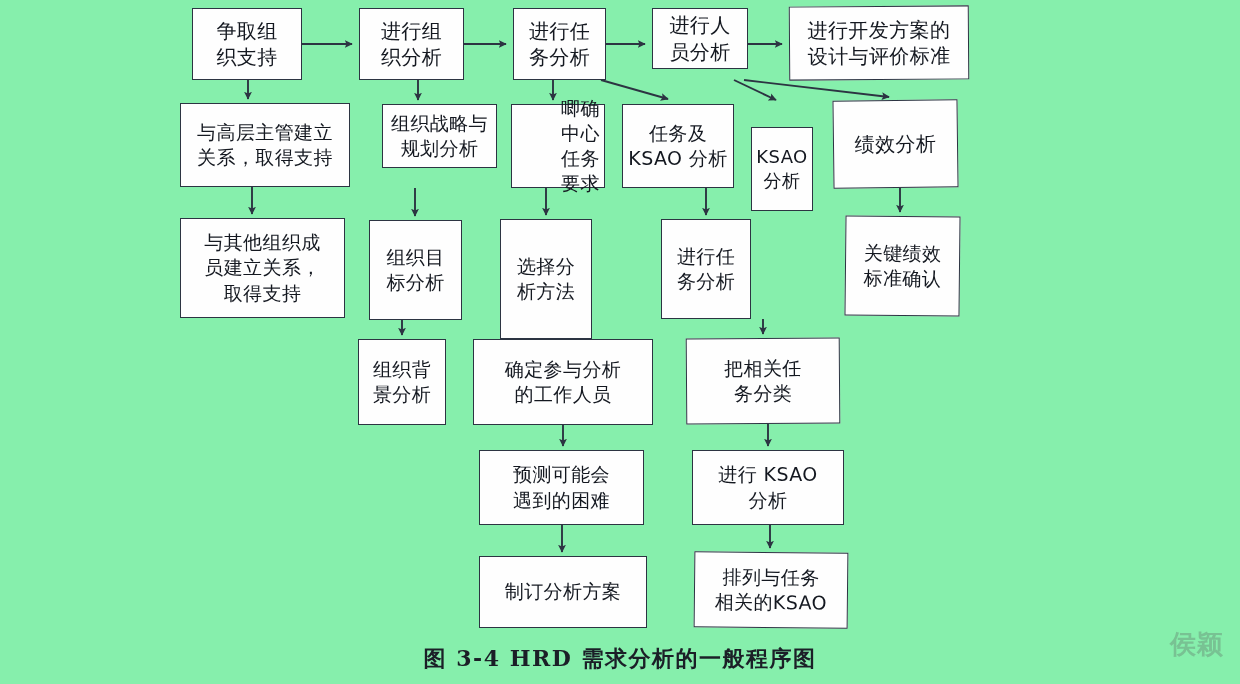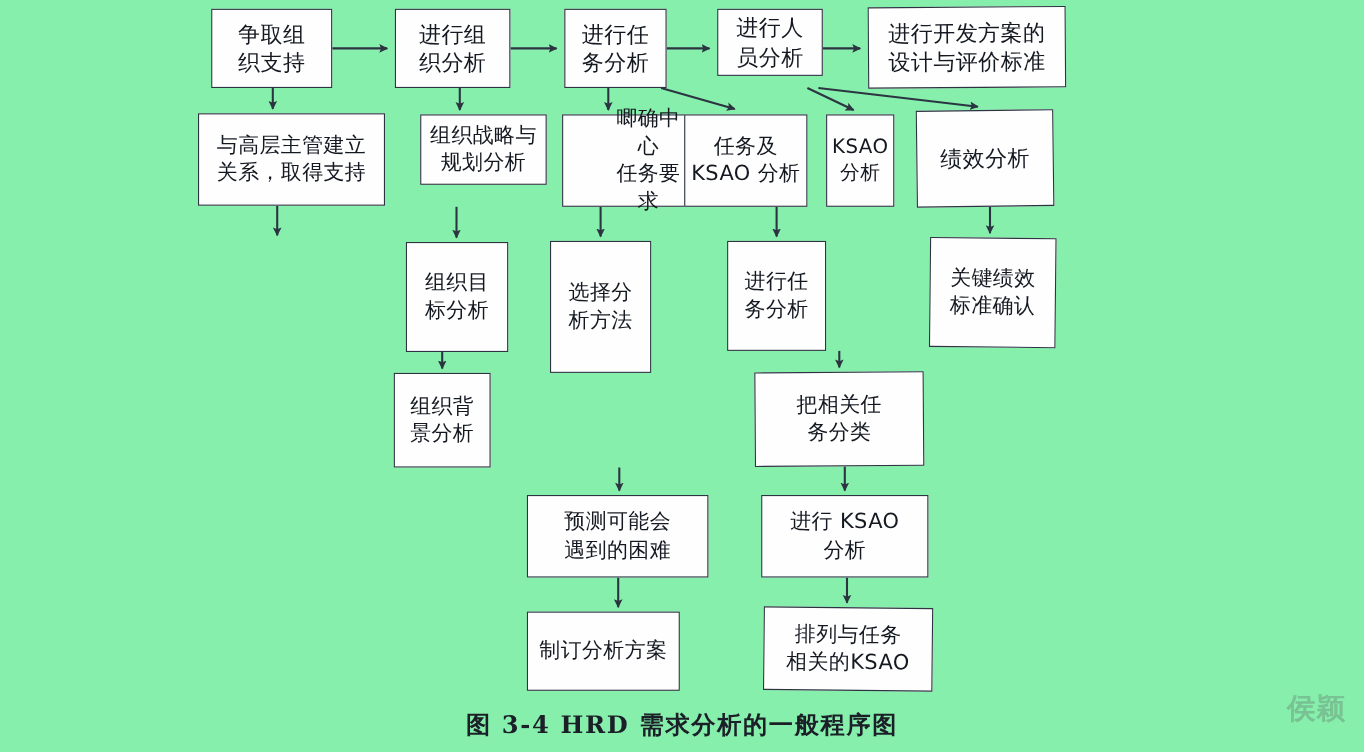--- a/index.html
+++ b/index.html
@@ -33,21 +33,21 @@
     text-align: center;
     color: #141820;
     line-height: 1.32;
     letter-spacing: 0.4px;
     font-weight: 500;
     padding: 2px 3px;
     white-space: pre-line;
   }
   .node.s20 { font-size: 20px; }
   .node.s19 { font-size: 19px; }
-  .node.s18 { font-size: 18px; }
+  .node.s18 { font-size: 18px; margin-top: 23px; }
   .node.tilt-a { transform: rotate(-0.7deg); }
   .node.tilt-b { transform: rotate(0.6deg); }
   .node.tilt-c { transform: rotate(-0.4deg); }
 
   #caption {
     position: absolute;
     left: 0;
     top: 644px;
     width: 1240px;
     text-align: center;
@@ -135,58 +135,63 @@
 
   <div class="node s20 tilt-c" style="left:789px; top:6px; width:180px; height:74px;">进行开发方案的
 设计与评价标准</div>
 
   <div class="node s19" style="left:180px; top:103px; width:170px; height:84px;">与高层主管建立
 关系，取得支持</div>
 
   <div class="node s19" style="left:382px; top:104px; width:115px; height:64px;">组织战略与
 规划分析</div>
 
-  <div class="node s19" style="left:511px; top:104px; width:112px; height:84px;padding-left:48px;">唧确中心
+  <div class="node s19" style="left:511px; top:104px; width:94px; height:84px;padding-left:48px;">唧确中心
 任务要求</div>
 
   <div class="node s19" style="left:622px; top:104px; width:112px; height:84px;">任务及
 KSAO 分析</div>
 
   <div class="node s18" style="left:751px; top:104px; width:62px; height:84px;">KSAO
 分析</div>
 
   <div class="node s20 tilt-a" style="left:833px; top:100px; width:125px; height:88px;">绩效分析</div>
 
+  <div class="node s19" style="left:180px; top:218px; width:165px; height:100px;">与其他组织成
+员建立关系，
+取得支持</div>
 
   <div class="node s19" style="left:369px; top:220px; width:93px; height:100px;">组织目
 标分析</div>
 
   <div class="node s19" style="left:500px; top:219px; width:92px; height:120px;">选择分
 析方法</div>
 
   <div class="node s19" style="left:661px; top:219px; width:90px; height:100px;">进行任
 务分析</div>
 
   <div class="node s19 tilt-b" style="left:845px; top:216px; width:115px; height:100px;">关键绩效
 标准确认</div>
 
   <div class="node s19" style="left:358px; top:339px; width:88px; height:86px;">组织背
 景分析</div>
 
+  <div class="node s19" style="left:473px; top:339px; width:180px; height:86px;">确定参与分析
+的工作人员</div>
 
   <div class="node s19 tilt-c" style="left:686px; top:338px; width:154px; height:86px;">把相关任
 务分类</div>
 
   <div class="node s19" style="left:479px; top:450px; width:165px; height:75px;">预测可能会
 遇到的困难</div>
 
   <div class="node s19" style="left:692px; top:450px; width:152px; height:75px;">进行 KSAO
 分析</div>
 
-  <div class="node s19" style="left:479px; top:556px; width:139px; height:72px;">制订分析方案</div>
+  <div class="node s19" style="left:479px; top:556px; width:168px; height:72px;">制订分析方案</div>
 
   <div class="node s19 tilt-b" style="left:694px; top:552px; width:154px; height:76px;">排列与任务
 相关的KSAO</div>
 
   <div id="caption">图 3-4   HRD 需求分析的一般程序图</div>
 
   <div id="watermark">
     <span class="wm-faint">侯颖</span>
   </div>
 

